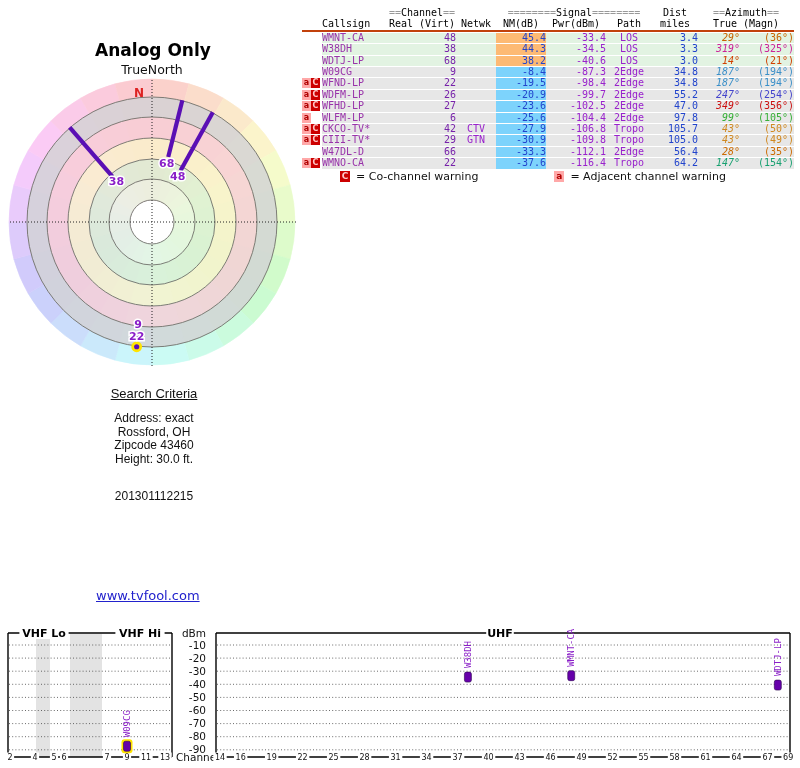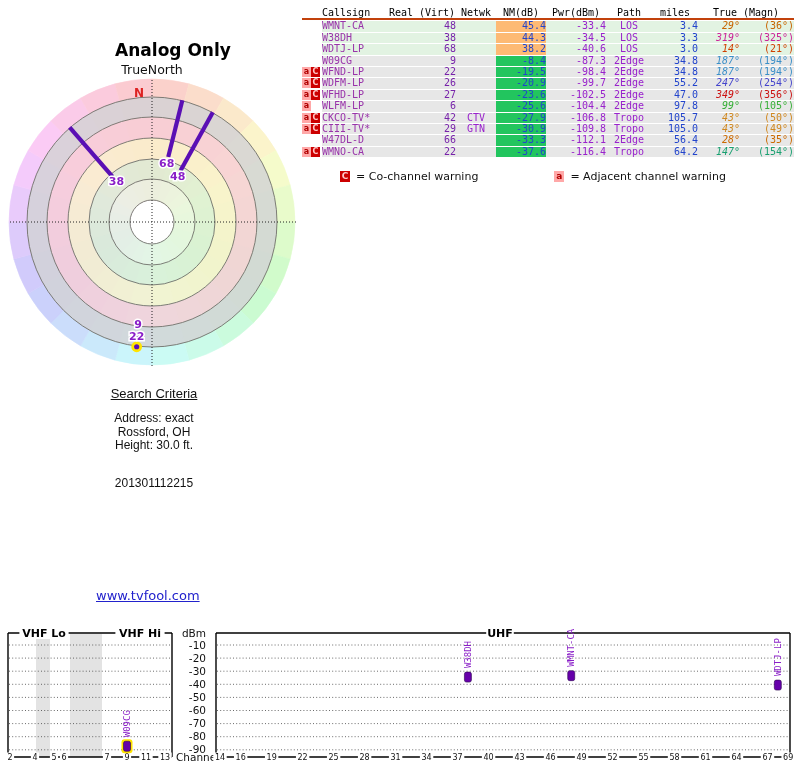--- a/index.html
+++ b/index.html
@@ -2,38 +2,38 @@
 <html><head>
 <meta charset="utf-8">
 <style>
   html,body{margin:0;padding:0;}
   body{width:800px;height:768px;position:relative;background:#fff;overflow:hidden;
        font-family:"DejaVu Sans",sans-serif;}
   .abs{position:absolute;}
 
   
   #radar-title{left:0;top:40px;width:306px;text-align:center;
-    font:bold 17px "DejaVu Sans",sans-serif;color:#000;padding-left:20px;}
+    font:bold 17px "DejaVu Sans",sans-serif;color:#000;}
   #radar-svg{left:0;top:60px;}
 
   
   #station-table{left:302px;top:7px;}
   #station-table table{border-collapse:separate;border-spacing:0 1px;table-layout:fixed;
     font:10px/10px "DejaVu Sans Mono",monospace;color:#111;}
   #station-table th,#station-table td{padding:0;height:10.4px;line-height:10.4px;
     white-space:nowrap;overflow:visible;font-weight:normal;}
   #station-table thead th{text-align:center;color:#000;}
   #station-table tr.hdr2 th{border-bottom:2px solid #c2410c;}
   .dim{color:#999;}
   th.h-left{text-align:left !important;}
   td.warn{background:#fff;}
   tr.strong td:not(.warn){background:#E2F3E2;}
   tr.weak td:not(.warn){background:#E7E7E7;}
   tr.strong td.nm{background:#fdba74;}
-  tr.weak td.nm{background:#22c55e;}
+  tr.weak td.nm{background:#7dd3fc;}
   .wslot{display:inline-block;width:9px;height:10px;font:bold 8px/10px "DejaVu Sans",sans-serif;
     text-align:center;vertical-align:top;}
   .wa{background:#FFA8A8;color:#B00000;}
   .wc{background:#CC0000;color:#FFC8C8;}
   td.t-l{text-align:left;} td.t-r{text-align:right;} td.t-c{text-align:center;}
   .c-call{color:#9933AA;} .c-real{color:#7722AA;} .c-nm{color:#2244CC;}
   .c-pwr{color:#9922CC;} .c-path{color:#9922CC;margin-top:8px;} .c-miles{color:#2244CC;} .c-net{color:#9922CC;}
   td.p-real{padding-right:16px;} td.p-nm{padding-right:3px;} td.p-pwr{padding-right:6px;}
   td.p-miles{padding-right:4px;} td.p-true{padding-right:2px;font-style:italic;} td.p-magn{padding-right:4px;}
 
@@ -125,20 +125,28 @@
         <col style="width: 40px;">
         <col style="width: 40px;">
         <col style="width: 50px;">
         <col style="width: 60px;">
         <col style="width: 46px;">
         <col style="width: 46px;">
         <col style="width: 42px;">
         <col style="width: 54px;">
       </colgroup>
       <thead>
+        <tr>
+          <th colspan="2" class="no-line"></th>
+          <th colspan="2" class="no-line"><span class="dim">==</span>Channel<span class="dim">==</span></th>
+          <th class="no-line"></th>
+          <th colspan="3" class="no-line"><span class="dim">========</span>Signal<span class="dim">========</span></th>
+          <th class="no-line">Dist</th>
+          <th colspan="2" class="no-line"><span class="dim">==</span>Azimuth<span class="dim">==</span></th>
+        </tr>
         <tr class="hdr2">
           <th></th>
           <th class="h-left">Callsign</th>
           <th colspan="2">Real (Virt)</th>
           <th>Netwk</th>
           <th>NM(dB)</th>
           <th>Pwr(dBm)</th>
           <th>Path</th>
           <th>miles</th>
           <th colspan="2">True (Magn)</th>
@@ -302,20 +310,21 @@
     <span class="wbox wa">a</span>
     <span>= Adjacent channel warning</span>
   </span>
 </div>
 
 <div class="abs" id="criteria">
   <div id="criteria-title">Search Criteria</div>
   <div id="criteria-lines">
       <div class="crit-line">Address: exact</div>
       <div class="crit-line">Rossford, OH</div>
+      <div class="crit-line">Zipcode 43460</div>
       <div class="crit-line">Height: 30.0 ft.</div>
     </div>
   <div id="criteria-db">
       <div class="crit-line">201301112215</div>
     </div>
 </div>
 
 <a class="abs" id="site-link">www.tvfool.com</a>
 
 <svg class="abs" id="spectrum-svg" width="800" height="160">

